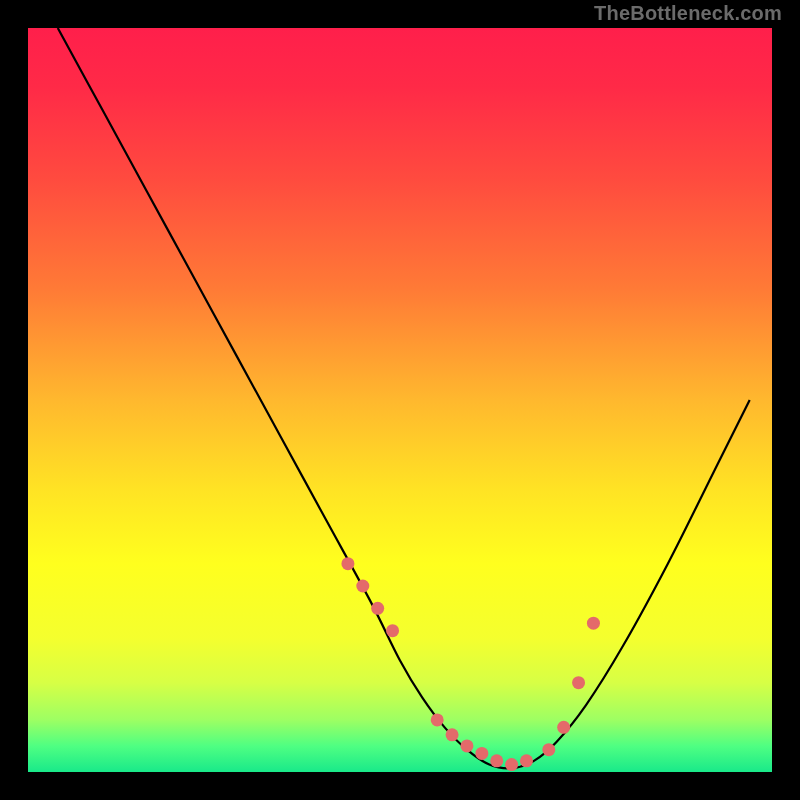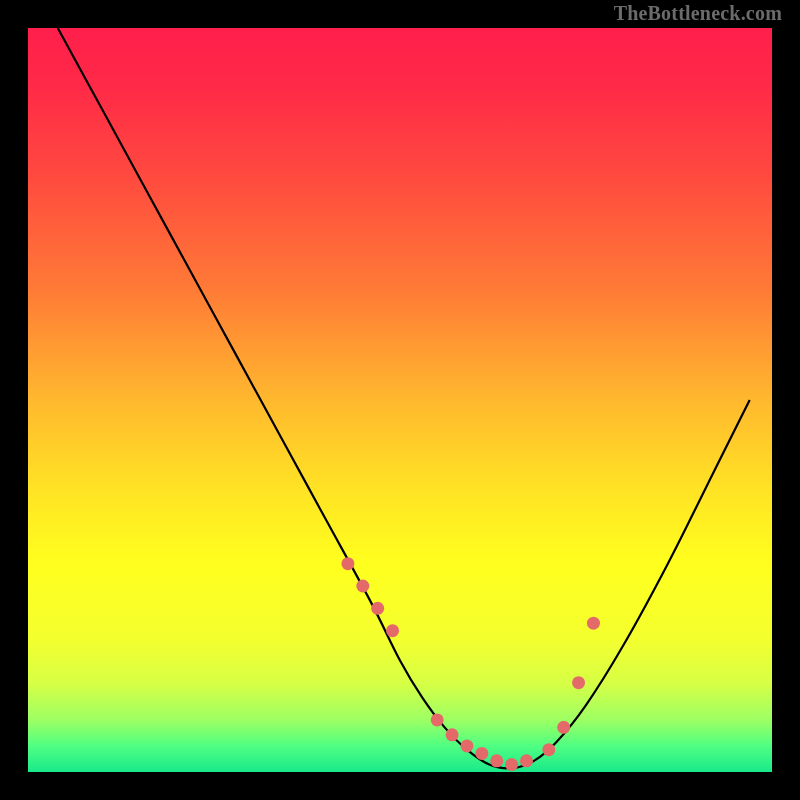--- a/index.html
+++ b/index.html
@@ -16,21 +16,21 @@
     height: 800px;
     background: #000;
   }
   svg {
     display: block;
   }
   .watermark {
     position: absolute;
     top: 2px;
     right: 18px;
-    font-family: Liberation Serif, serif;
+    font-family: Liberation Sans, sans-serif;
     font-weight: 700;
     font-size: 20px;
     color: #6b6b6b;
     letter-spacing: 0.2px;
     user-select: none;
   }
 </style>
 </head>
 <body>
 

